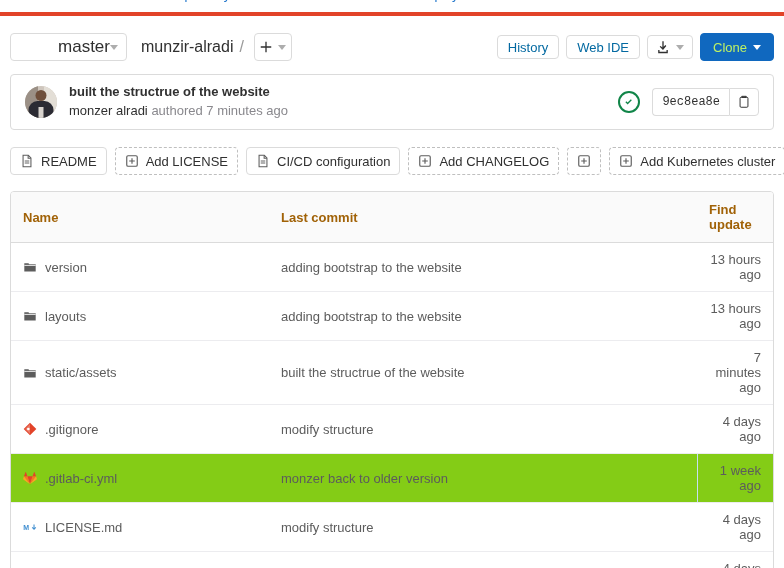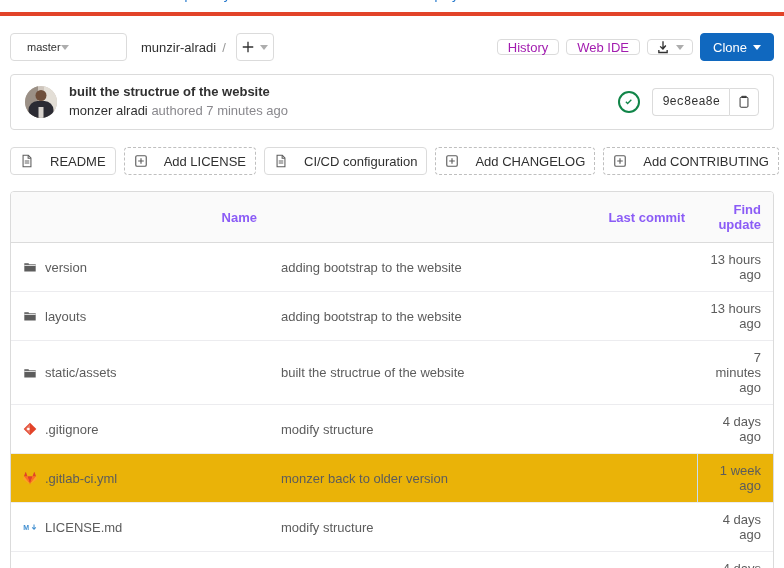--- a/index.html
+++ b/index.html
@@ -42,36 +42,36 @@
   
   .toolbar {
     display: flex;
     align-items: center;
     height: 58px;
     padding-top: 4px;
   }
   .branch-select {
     display: flex;
     align-items: center;
-    justify-content: flex-start;
+    justify-content: flex-end;
     width: 117px;
     height: 28px;
-    padding: 0 16px;
+    padding: 0 8px;
     border: 1px solid #dbdbdb;
     border-radius: 4px;
     background: #fff;
     color: #303030;
-    font-size: 11px;
+    font-size: 17px;
     cursor: pointer;
   }
   .breadcrumb-path {
     display: flex;
     align-items: center;
     margin-left: 14px;
-    font-size: 13px;
+    font-size: 16px;
     color: #303030;
     white-space: nowrap;
   }
   .breadcrumb-path .crumb { color: #303030; }
   .breadcrumb-path .sep { color: #999; margin: 0 6px; }
   .add-btn {
     display: flex;
     align-items: center;
     justify-content: center;
     gap: 5px;
@@ -87,35 +87,35 @@
     margin-left: auto;
     display: flex;
     align-items: center;
     gap: 7px;
   }
   .btn {
     display: inline-flex;
     align-items: center;
     justify-content: center;
     gap: 6px;
-    height: 16px;
+    height: 24px;
     padding: 0 10px;
     border: 1px solid #dbdbdb;
     border-radius: 4px;
     background: #fff;
-    color: #a21caf;
+    color: #0369a1;
     font-size: 13px;
     white-space: nowrap;
     cursor: pointer;
   }
   .btn-download { padding: 0 8px; }
   .btn-clone {
     background: #1068bf;
     border-color: #1068bf;
-    color: #ffffff;
+    color: #bef264;
     padding: 0 12px;
     height: 28px;
   }
   .chev {
     width: 0; height: 0;
     border-left: 4px solid transparent;
     border-right: 4px solid transparent;
     border-top: 5px solid currentColor;
     opacity: .75;
   }
@@ -210,21 +210,21 @@
   .quick-row {
     display: flex;
     align-items: center;
     gap: 8px;
     margin-top: 17px;
     margin-bottom: 16px;
   }
   .qbtn {
     display: inline-flex;
     align-items: center;
-    gap: 16px;
+    gap: 7px;
     height: 28px;
     padding: 0 9px;
     border: 1px solid #dbdbdb;
     border-radius: 4px;
     background: #fff;
     color: #303030;
     font-size: 13px;
     white-space: nowrap;
     cursor: pointer;
   }
@@ -238,40 +238,40 @@
     border: 1px solid #dbdbdb;
     border-radius: 4px;
     overflow: hidden;
     background: #fff;
   }
   table.tree { width: 100%; border-collapse: collapse; table-layout: fixed; }
   table.tree th {
     background: #fafafa;
     font-size: 13px;
     font-weight: bold;
-    color: #8b5cf6;
-    text-align: right;
+    color: #a16207;
+    text-align: left;
     padding: 10px 12px;
     border-bottom: 1px solid #dbdbdb;
   }
   table.tree td {
     padding: 9px 12px;
     font-size: 13px;
     border-bottom: 1px solid #ececef;
     color: #5c5c5c;
     vertical-align: middle;
   }
   table.tree tr:last-child td { border-bottom: none; }
   .col-name { width: 258px; }
   .col-commit { width: 428px; }
   .col-update { text-align: right; color: #89888d; }
   th.col-update { text-align: right; }
   .name-cell { display: flex; align-items: center; gap: 8px; }
   .name-cell .label { color: #5c5c5c; }
-  tr.hovered td { background: #eab308; }
+  tr.hovered td { background: #84cc16; }
   tr.hovered { border-top: 1px solid #b8d9f5; border-bottom: 1px solid #b8d9f5; }
   tr.hovered td.col-commit { border-right: 1px solid #c6dff2; }
 
   
   .ic { width: 14px; height: 14px; display: inline-block; flex: 0 0 14px; }
 </style>
 </head>
 <body>
 
 <div class="top-sliver">
@@ -384,21 +384,20 @@
         <path d="M7.35 4.8h1.3v2.55h2.55v1.3H8.65v2.55h-1.3V8.65H4.8v-1.3h2.55z" fill="#5c5c5c"></path>
       </svg>
       <span>Add CHANGELOG</span>
     </div>
 
     <div class="qbtn dashed">
       <svg class="ic" viewBox="0 0 16 16">
         <rect x="2" y="2" width="12" height="12" rx="1.5" fill="none" stroke="#5c5c5c" stroke-width="1.3"></rect>
         <path d="M7.35 4.8h1.3v2.55h2.55v1.3H8.65v2.55h-1.3V8.65H4.8v-1.3h2.55z" fill="#5c5c5c"></path>
       </svg>
-      <span>Add CONTRIBUTING</span>
     </div>
 
     <div class="qbtn dashed">
       <svg class="ic" viewBox="0 0 16 16">
         <rect x="2" y="2" width="12" height="12" rx="1.5" fill="none" stroke="#5c5c5c" stroke-width="1.3"></rect>
         <path d="M7.35 4.8h1.3v2.55h2.55v1.3H8.65v2.55h-1.3V8.65H4.8v-1.3h2.55z" fill="#5c5c5c"></path>
       </svg>
       <span>Add Kubernetes cluster</span>
     </div>
   </div>

